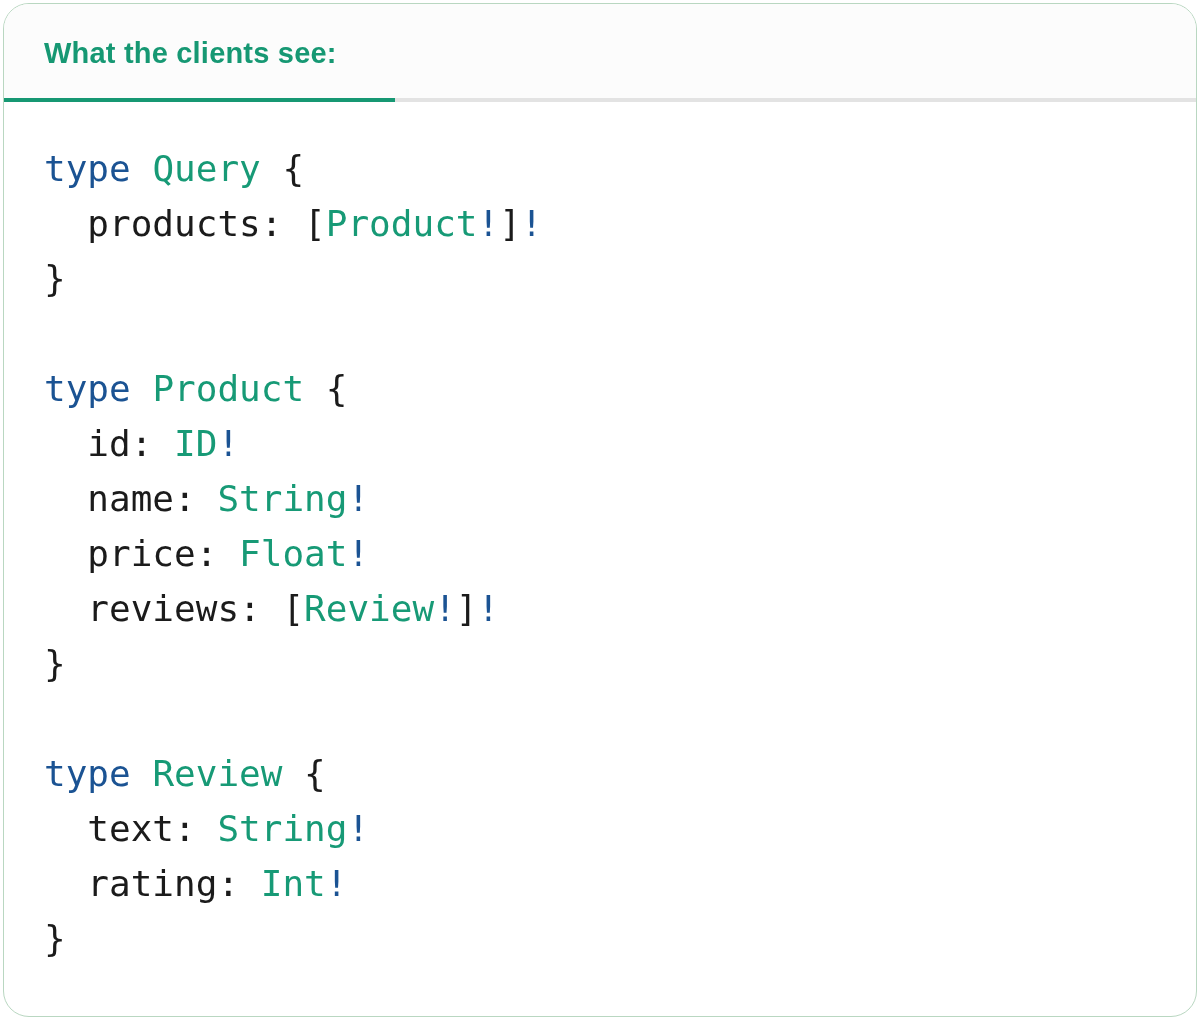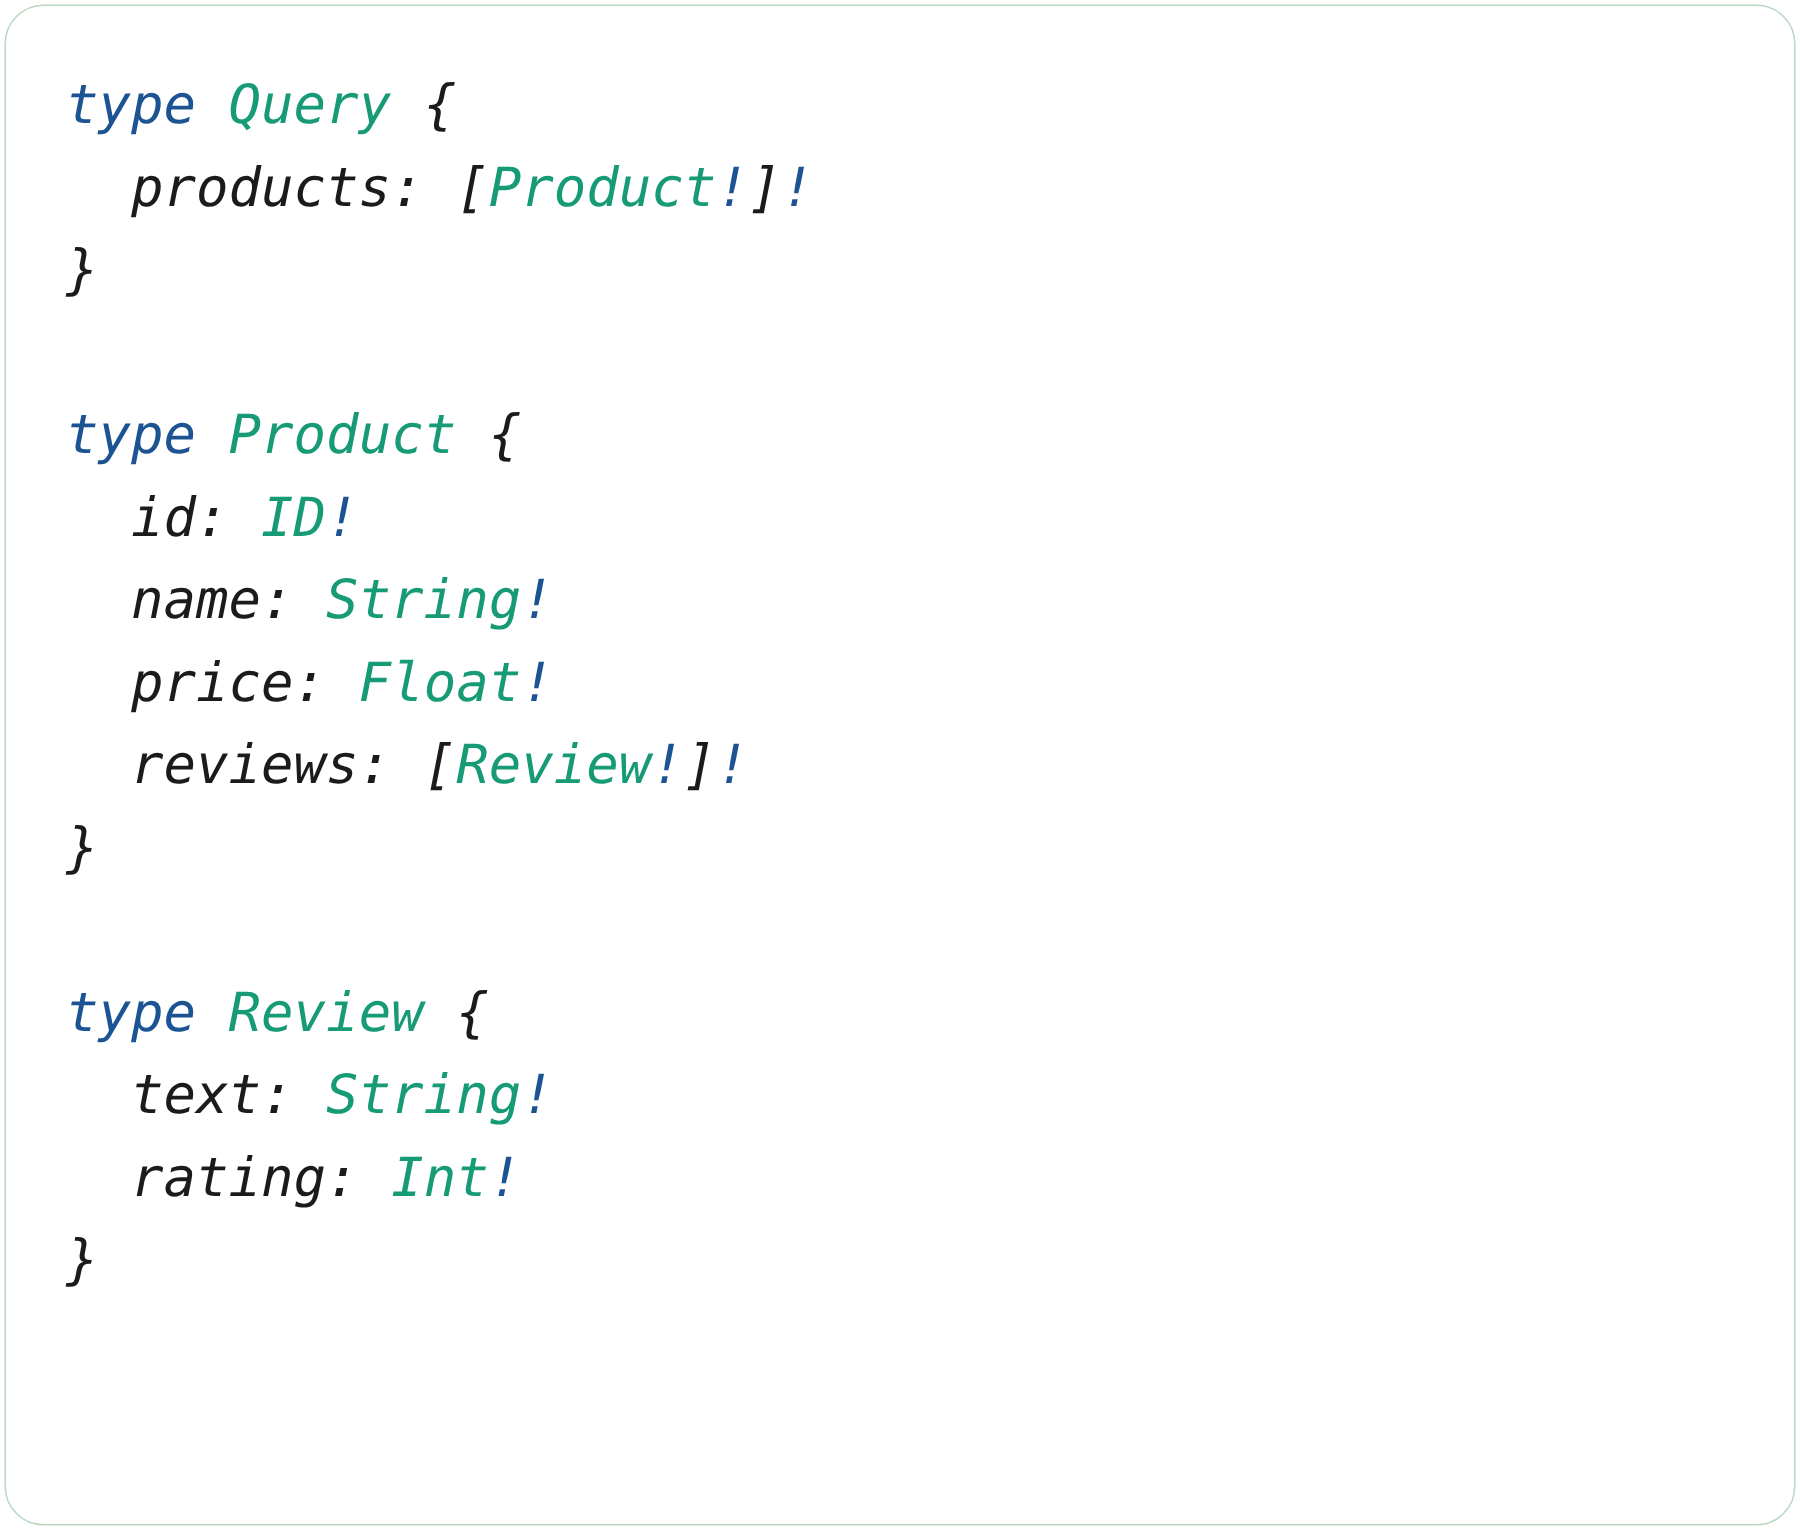--- a/index.html
+++ b/index.html
@@ -55,25 +55,29 @@
     letter-spacing: 0.2px;
     white-space: nowrap;
   }
   .code {
     padding: 39px 20px 0 40px;
     font-family: "DejaVu Sans Mono", "Liberation Mono", monospace;
     font-size: 36px;
     font-weight: 500;
     line-height: 55px;
     white-space: pre;
-    font-style: italic;
   }
   .code .line { height: 55px; }
   .code .kw { color: var(--keyword-blue, #1b5393); }
   .code .ty { color: var(--type-green, #179a76); }
   .code .pl { color: var(--punct-dark, #1b1b1b); }
 </style>
 </head>
 <body>
 
 <div class="card">
+  <div class="tab-bar">
+    <div class="tab">
+      <span class="tab-label">What the clients see:</span>
+    </div>
+  </div>
   <pre class="code"><div class="line"><span class="kw">type</span><span class="pl"> </span><span class="ty">Query</span><span class="pl"> {</span></div><div class="line"><span class="pl">  products: [</span><span class="ty">Product</span><span class="kw">!</span><span class="pl">]</span><span class="kw">!</span></div><div class="line"><span class="pl">}</span></div><div class="line"> </div><div class="line"><span class="kw">type</span><span class="pl"> </span><span class="ty">Product</span><span class="pl"> {</span></div><div class="line"><span class="pl">  id: </span><span class="ty">ID</span><span class="kw">!</span></div><div class="line"><span class="pl">  name: </span><span class="ty">String</span><span class="kw">!</span></div><div class="line"><span class="pl">  price: </span><span class="ty">Float</span><span class="kw">!</span></div><div class="line"><span class="pl">  reviews: [</span><span class="ty">Review</span><span class="kw">!</span><span class="pl">]</span><span class="kw">!</span></div><div class="line"><span class="pl">}</span></div><div class="line"> </div><div class="line"><span class="kw">type</span><span class="pl"> </span><span class="ty">Review</span><span class="pl"> {</span></div><div class="line"><span class="pl">  text: </span><span class="ty">String</span><span class="kw">!</span></div><div class="line"><span class="pl">  rating: </span><span class="ty">Int</span><span class="kw">!</span></div><div class="line"><span class="pl">}</span></div></pre>
 </div>
 
 </body></html>

